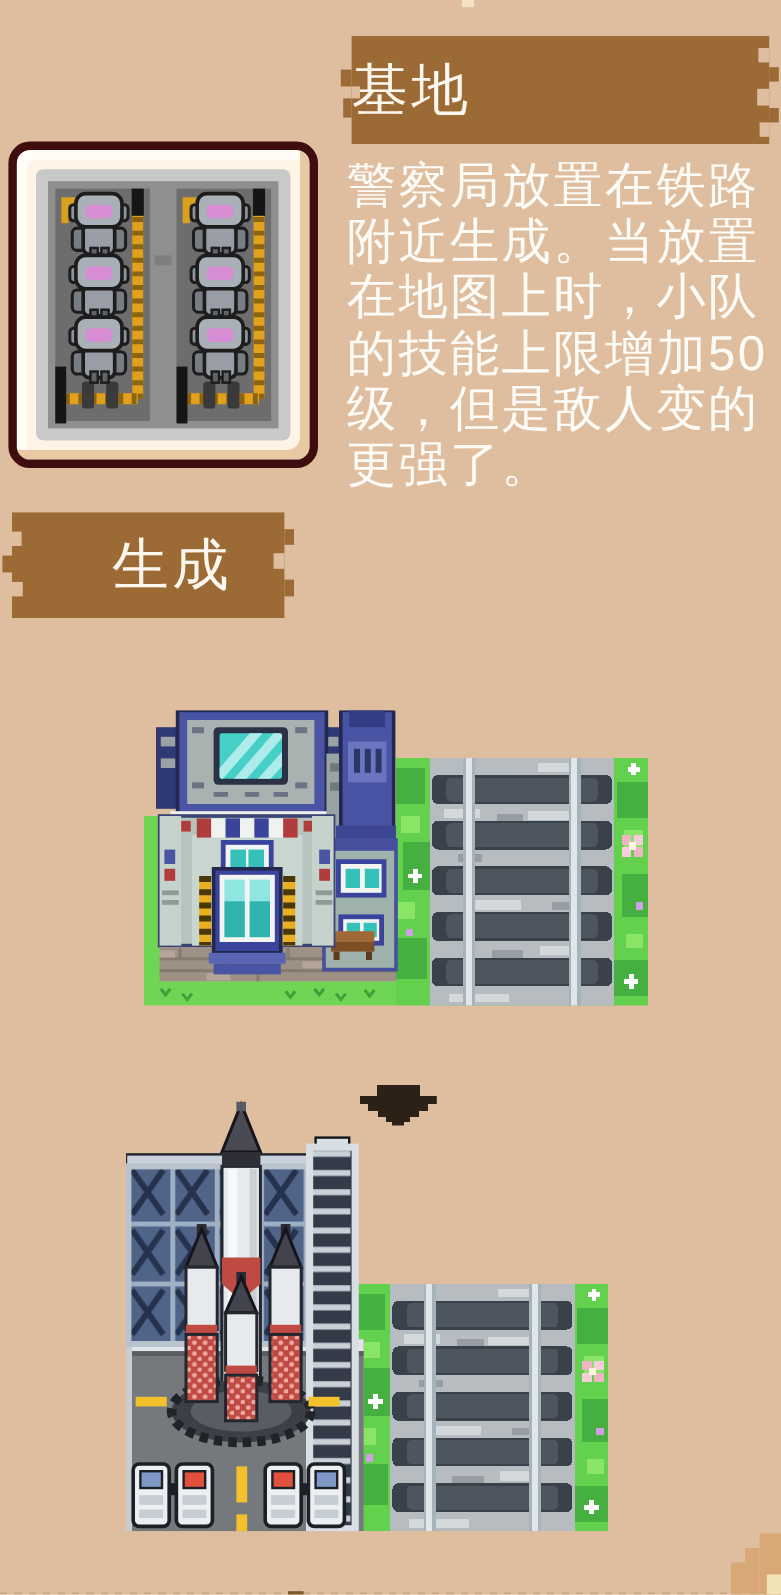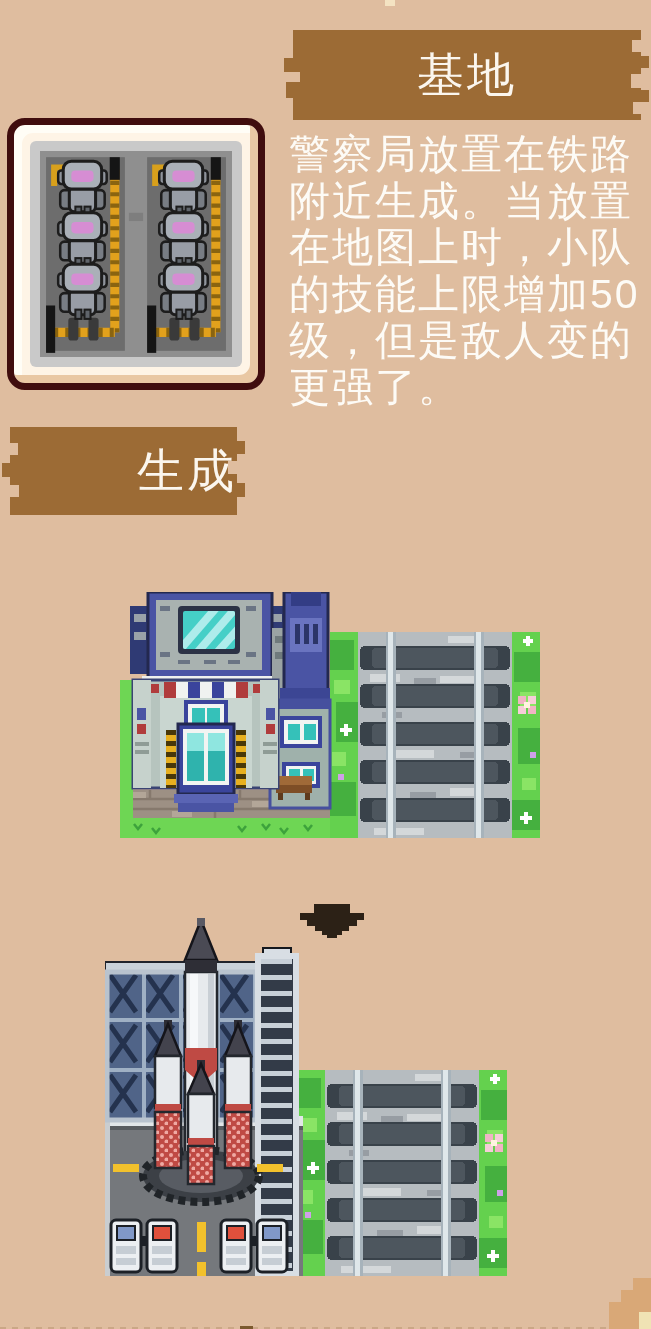--- a/index.html
+++ b/index.html
@@ -5,23 +5,23 @@
   html,body{margin:0;padding:0;}
   body{font-family:"Liberation Sans","DejaVu Sans",sans-serif;}
   #stage{position:relative;width:651px;height:1329px;background:#dfbd9f;overflow:hidden;}
 
   
   .banner{position:absolute;background:#9c6b35;}
   .banner .btxt{display:block;width:100%;height:100%;color:#fbf6ee;font-size:47px;letter-spacing:3px;}
   .banner i{position:absolute;background:#9c6b35;}
   .banner i.cut{background:#dfbd9f;}
   .banner-base{left:293px;top:30px;width:348px;height:90px;}
-  .banner-base .btxt{line-height:90px;text-align:center;}
+  .banner-base .btxt{line-height:90px;}
   .banner-spawn{left:10px;top:427px;width:227px;height:88px;}
-  .banner-spawn .btxt{line-height:88px;padding-left:40px;box-sizing:border-box;text-align:right;}
+  .banner-spawn .btxt{line-height:88px;padding-left:40px;box-sizing:border-box;text-align:center;}
 
   
   .desc{position:absolute;left:289px;top:131px;width:364px;margin:0;color:#fdfbf6;
         font-size:41px;line-height:46.5px;letter-spacing:2px;word-break:break-all;}
 
   
   .frame{position:absolute;left:7px;top:118px;width:258px;height:272px;box-sizing:border-box;
          background:#fef4e6;border:7px solid #400d0e;border-radius:18px;
          box-shadow:inset -8px -8px 0 #e9c8a4, inset 8px 8px 0 #fffdf6;}
   .frame-panel{position:absolute;left:16px;top:16px;right:16px;bottom:16px;background:#c9c9c9;border-radius:6px;}

